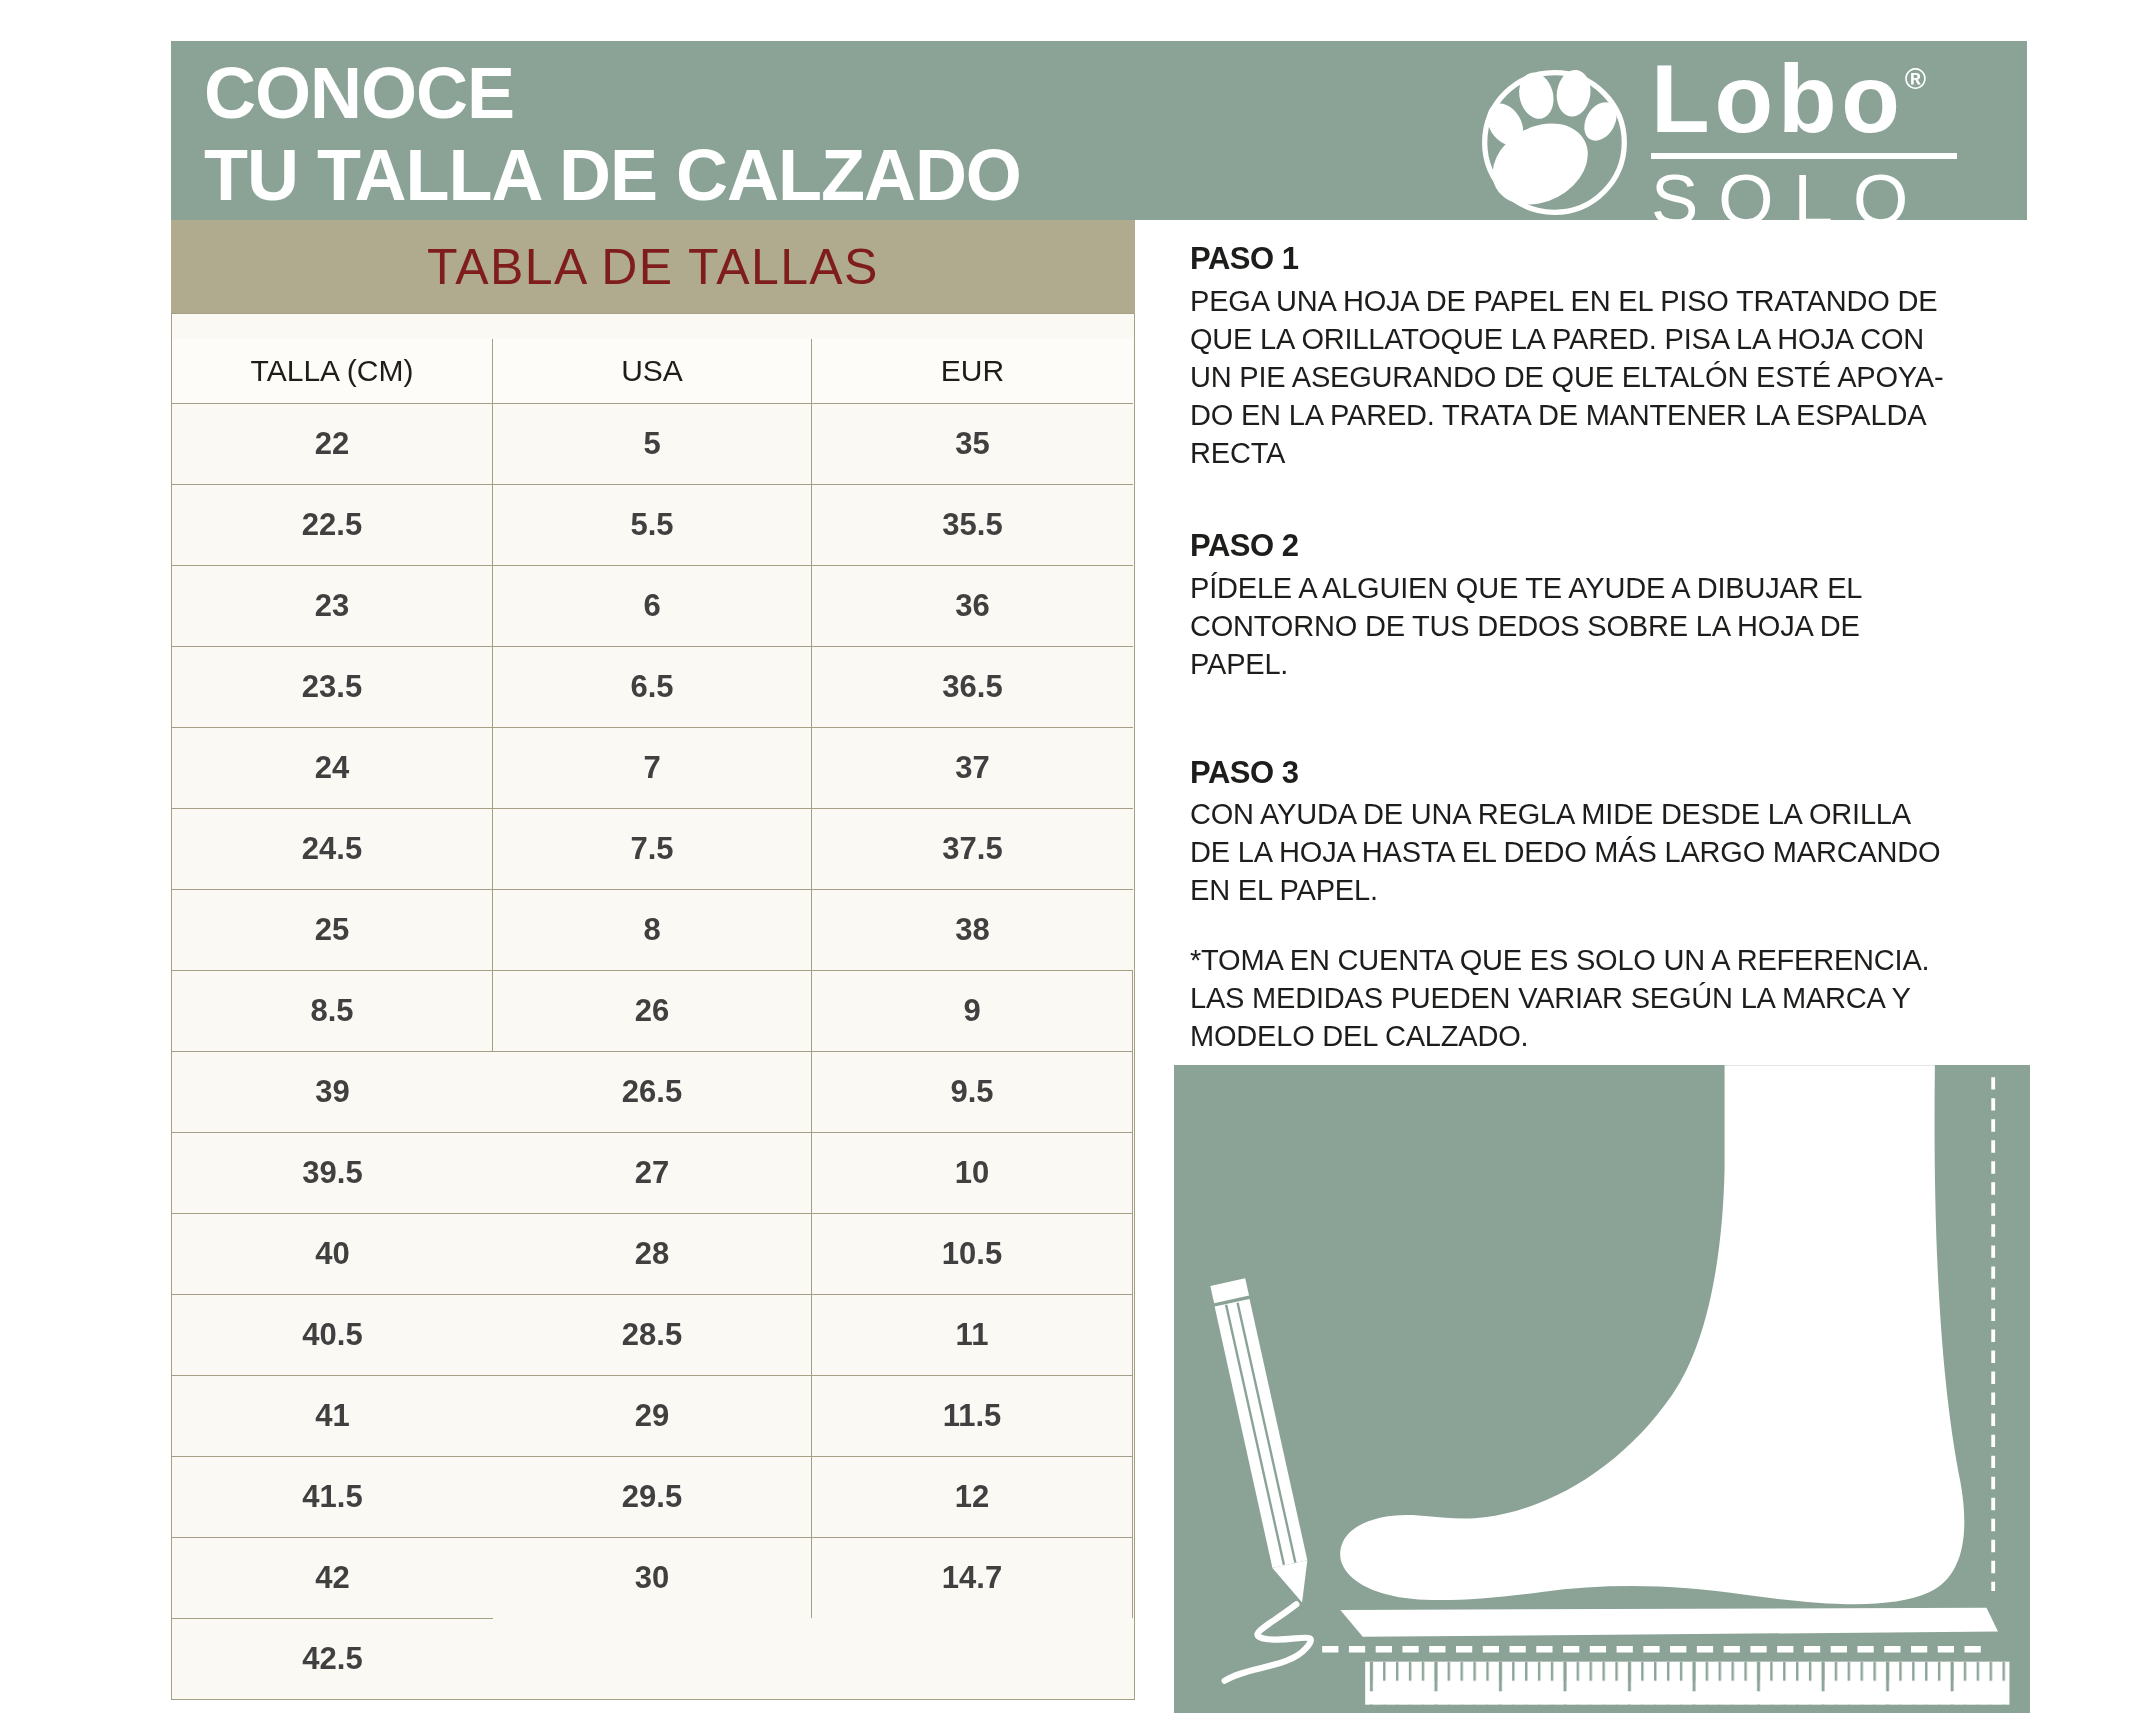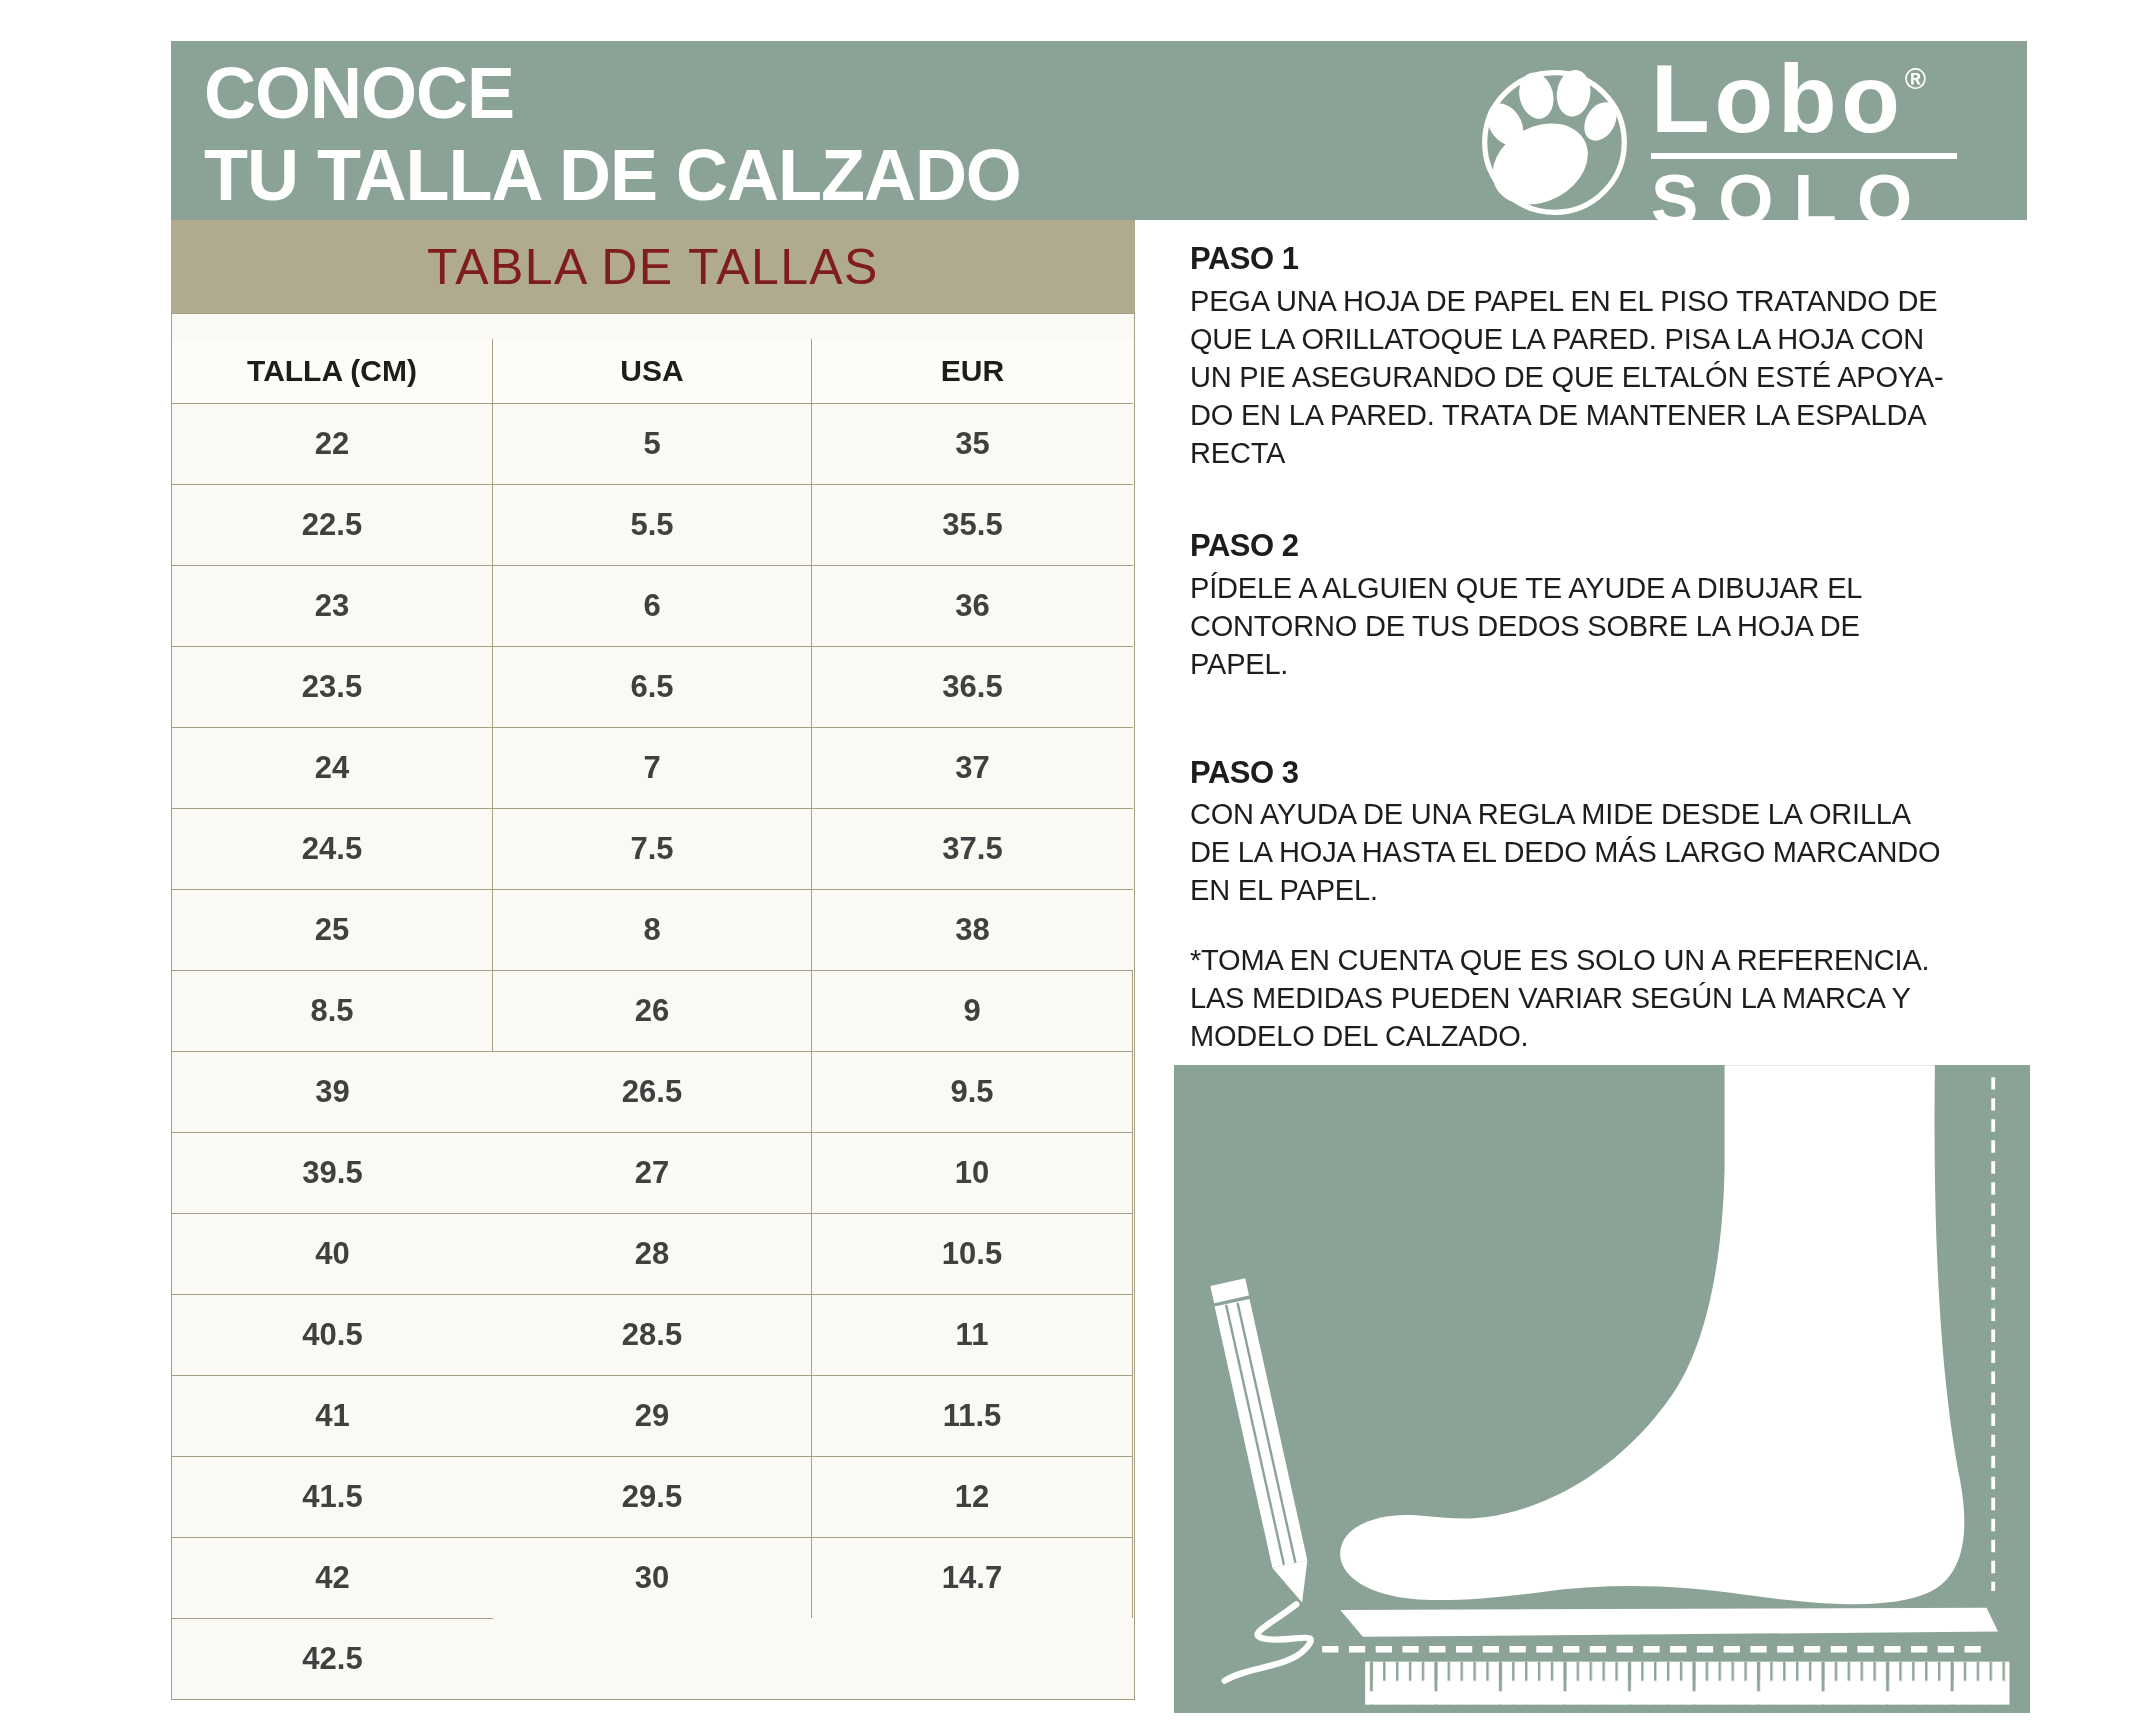--- a/index.html
+++ b/index.html
@@ -9,32 +9,32 @@
   
   .header { position:absolute; left:171px; top:41px; width:1856px; height:179px; background:#8ba396; }
   .header-title { position:absolute; left:33px; top:10.5px; color:#ffffff; font-weight:bold;
                   font-size:72px; line-height:82px; letter-spacing:-1px; white-space:nowrap; }
   .logo { position:absolute; left:1307px; top:9.6px; display:flex; align-items:center; gap:20px; }
   .paw { width:153px; height:153px; }
   .wordmark { display:flex; flex-direction:column; color:#ffffff; }
   .brand-top { font-size:96px; font-weight:bold; letter-spacing:4.8px; line-height:1; white-space:nowrap; }
   .brand-top sup { font-size:29px; font-weight:bold; vertical-align:43px; letter-spacing:0; }
   .brand-rule { height:6.2px; background:#ffffff; margin:6.7px 0 4.8px 0; width:306px; }
-  .brand-bottom { font-size:71px; font-weight:bold; letter-spacing:20px; line-height:1; white-space:nowrap; }
+  .brand-bottom { font-size:71px; font-weight:normal; letter-spacing:20px; line-height:1; white-space:nowrap; }
 
   
   .table-title-bar { position:absolute; left:171px; top:220px; width:964px; height:93px;
                      background:#b0ab8e; color:#7f1d1d; font-size:50px; font-weight:400;
                      letter-spacing:1.4px; display:flex; align-items:center; justify-content:center; }
   .size-table { position:absolute; left:171px; top:313px; width:964px;
                 display:grid; grid-template-columns:321px 319px 321px;
                 grid-template-rows:89px; grid-auto-rows:81px;
                 border:1.9px solid #a49f85; background:#fbf9f4; }
   .hcell { display:flex; align-items:center; justify-content:center; background:#fdfcf8;
-           font-size:30px; font-weight:bold; color:#1d1d1b;margin-top:25px; }
+           font-size:30px; font-weight:normal; color:#1d1d1b;margin-top:25px; }
   .cell  { display:flex; align-items:center; justify-content:center; background:#fbf9f4;
            font-size:31px; font-weight:bold; color:#404040; border-top:1.4px solid #a49f85; }
   .c0, .c1, .h0, .h1 { border-right:1.9px solid #a49f85; }
 
   
   .steps { position:absolute; left:1190px; top:241px; width:846px; color:#1d1d1b; }
   .step-title { font-size:31px; font-weight:bold; letter-spacing:-0.5px; margin-bottom:4.8px; }
   .step-body  { font-size:29px; line-height:38px; letter-spacing:-0.2px; white-space:pre-line; }
   .step-2 { margin-top:56px; }
   .step-3 { margin-top:72px; }

